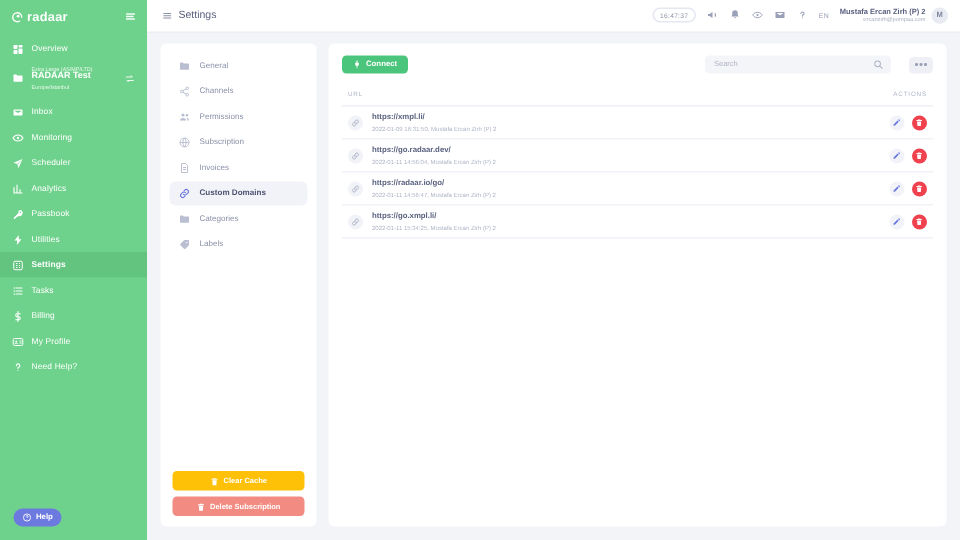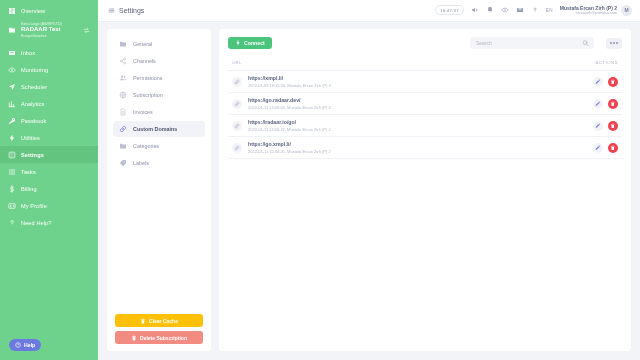--- a/index.html
+++ b/index.html
@@ -189,20 +189,36 @@
   .act-del { background: #f0414f; color: #ffffff; }
   svg { display: block; }
 </style>
 </head>
 <body>
 
 <div class="app">
 
   <aside class="sidebar">
 
+    <div class="brand">
+      <div class="brand-logo">
+        <span class="brand-mark">
+          <svg viewBox="0 0 24 24" width="9" height="9" fill="none" stroke="#ffffff" stroke-width="2.4" stroke-linecap="round">
+            <path d="M20 12a8 8 0 1 0-4 6.9"></path>
+            <circle cx="13.5" cy="10" r="2.6" fill="#ffffff" stroke="none"></circle>
+          </svg>
+        </span>
+        <span class="brand-name">radaar</span>
+      </div>
+      <span class="brand-toggle">
+        <svg viewBox="0 0 24 24" width="8" height="8" fill="none" stroke="#ffffff" stroke-width="2.6" stroke-linecap="round">
+          <path d="M4 7h16M4 12h13M4 17h16"></path>
+        </svg>
+      </span>
+    </div>
 
     <div class="nav">
       <div class="nav-item">
         <span class="ic">
           <svg viewBox="0 0 24 24" width="8" height="8" fill="#ffffff">
             <rect x="3" y="3" width="8" height="8" rx="1.6"></rect>
               <rect x="13" y="3" width="8" height="5" rx="1.6"></rect>
             <rect x="13" y="10" width="8" height="11" rx="1.6"></rect>
               <rect x="3" y="13" width="8" height="8" rx="1.6"></rect>
           </svg>

